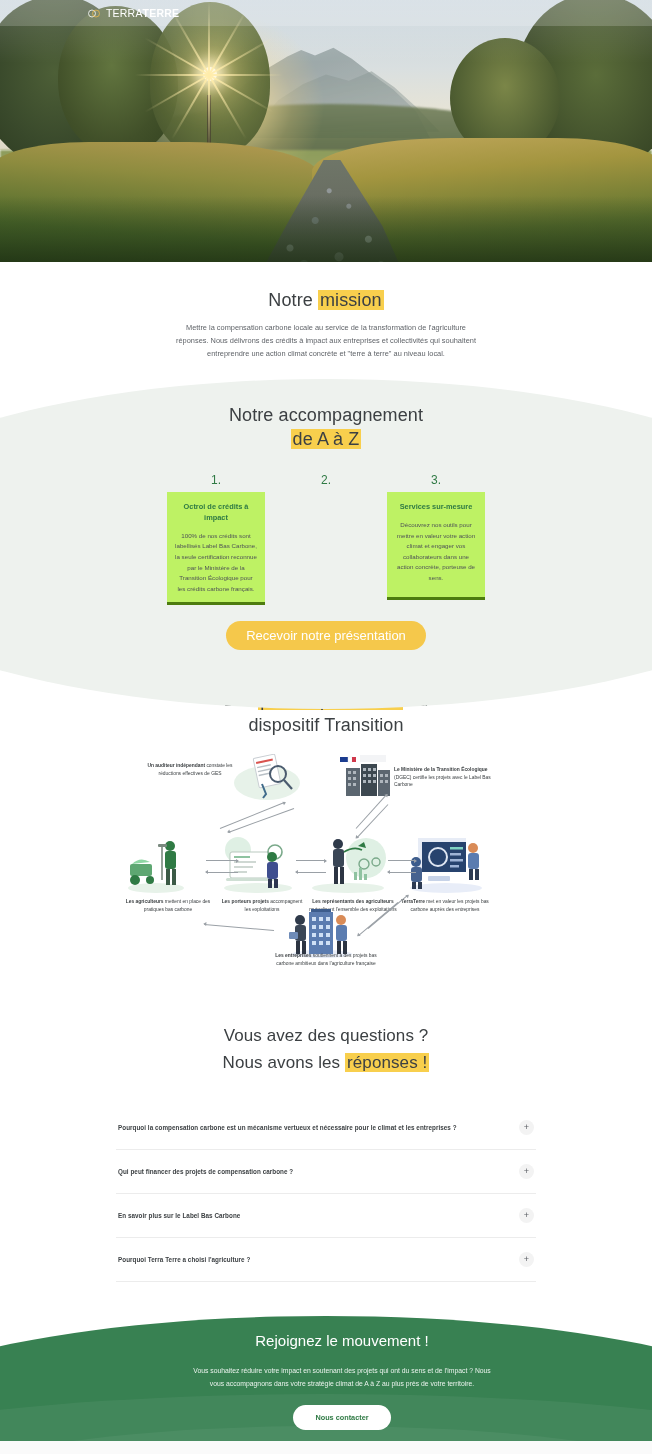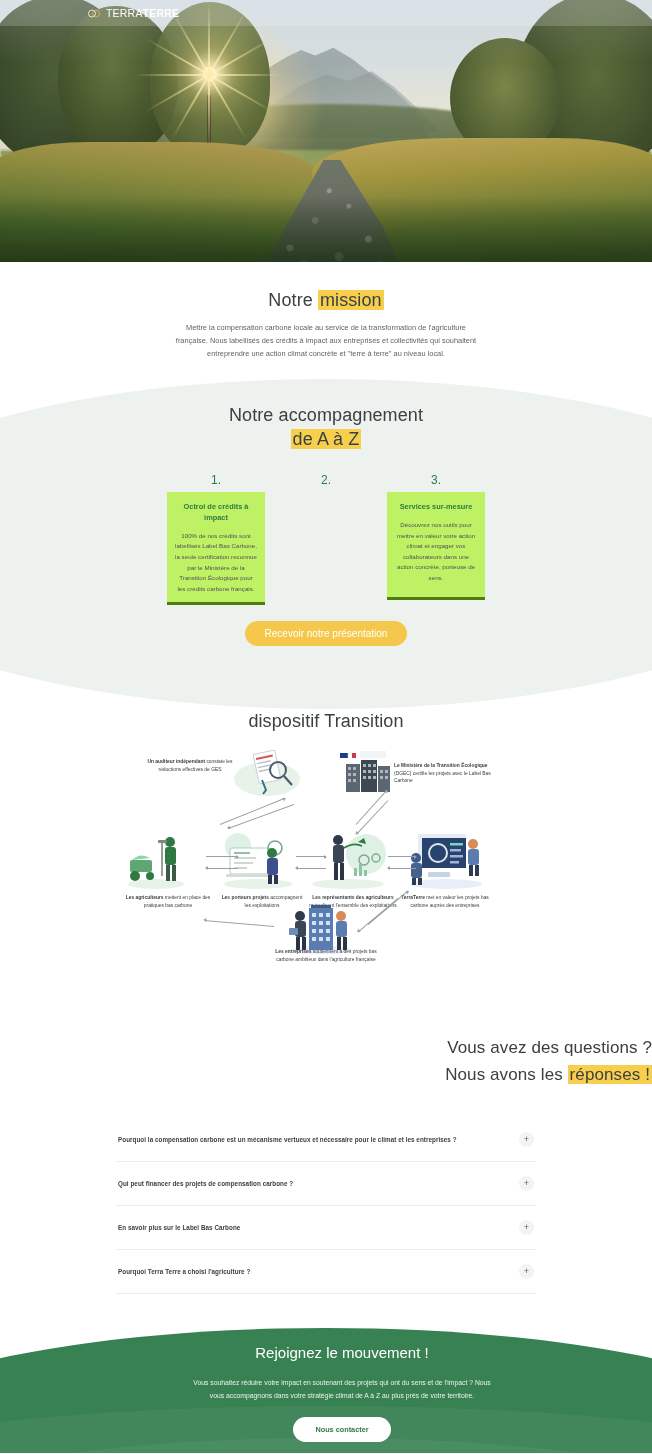--- a/index.html
+++ b/index.html
@@ -173,40 +173,40 @@
     padding: 10px 8px 8px; min-height: 108px;
   }
   .card h3 {
     font-size: 7.4px; font-weight: 700; color: #2f7a44; text-align: center; line-height: 1.45;
   }
   .card p {
     margin-top: 7px; font-size: 6.2px; line-height: 1.7; color: #4f5356; text-align: center;
   }
   .btn-yellow {
     display: block; margin: 16px auto 0; background: #f5c84b; color: #ffffff;
-    font-size: 10px; font-weight: 400; border: none; border-radius: 20px;
+    font-size: 13px; font-weight: 400; border: none; border-radius: 20px;
     padding: 7px 20px; cursor: pointer; font-family: inherit;
   }
 
   
   .stake { padding: 32px 0 10px; }
   .stake h2 { text-align: center; line-height: 1.4; }
   .diagram { position: relative; width: 420px; height: 225px; margin: 14px auto 0; }
   .dlabel { position: absolute; font-size: 4.9px; line-height: 1.5; color: #3c4043; text-align: center; }
   .dlabel b { font-weight: 700; }
   .arrow { position: absolute; height: 0; border-top: .7px solid #9aa0a6; transform-origin: 0 50%; }
   .arrow::after {
     content: ""; position: absolute; right: -1px; top: -2px;
     border-left: 3px solid #9aa0a6; border-top: 2px solid transparent; border-bottom: 2px solid transparent;
   }
   .blob { position: absolute; background: #e7f2e9; border-radius: 50%; }
 
   
   .faq { padding: 36px 0 28px; }
-  .faq h2 { text-align: right; line-height: 1.55; font-size: 17px; margin-top: 16px; }
+  .faq h2 { text-align: center; line-height: 1.55; font-size: 17px; }
   .faq-list { width: 420px; margin: 30px auto 0; }
   .faq-item {
     display: flex; align-items: center; justify-content: space-between;
     padding: 14px 2px; border-bottom: 1px solid #ececec; cursor: pointer;
   }
   .faq-item:first-child { border-top: none; }
   .faq-q { font-size: 6.3px; font-weight: 700; color: #3c4043; letter-spacing: .05px; }
   .faq-plus {
     width: 15px; height: 15px; border-radius: 50%; background: #f3f3f3;
     display: flex; align-items: center; justify-content: center;
@@ -301,21 +301,21 @@
           <circle cx="8" cy="11" r="7" fill="none" stroke="#ffffff" stroke-width="1.6"></circle>
           <circle cx="16" cy="11" r="7" fill="none" stroke="#e8b94a" stroke-width="1.6"></circle>
         </svg>
         <span class="logo-text"><span class="lt">TERRA</span><span class="bd">TERRE</span></span>
       </div>
     </div>
   </div>
 
   <section class="mission">
     <h2 class="h2"><span>Notre </span><span class="hl">mission</span></h2>
-    <p>Mettre la compensation carbone locale au service de la transformation de l'agriculture française. Nous labellisés des crédits à impact aux entreprises et collectivités qui souhaitent entreprendre une action climat concrète et "terre à terre" au niveau local.</p>
+    <p>Mettre la compensation carbone locale au service de la transformation de l'agriculture réponses. Nous délivrons des crédits à impact aux entreprises et collectivités qui souhaitent entreprendre une action climat concrète et "terre à terre" au niveau local.</p>
   </section>
 
   <section class="accomp">
     <div class="accomp-bg"></div>
     <div class="accomp-inner">
       <h2 class="h2">
         <span>Notre accompagnement</span><br>
         <span class="hl">de A à Z</span>
       </h2>
 

